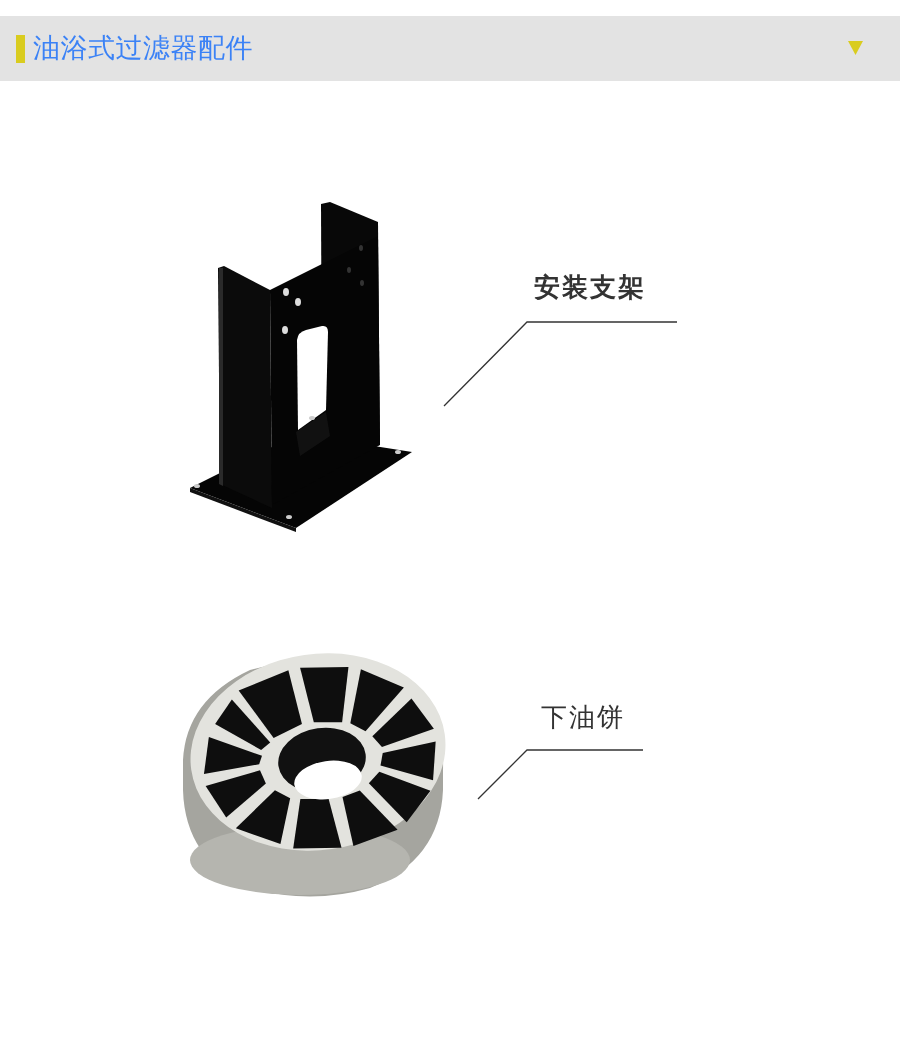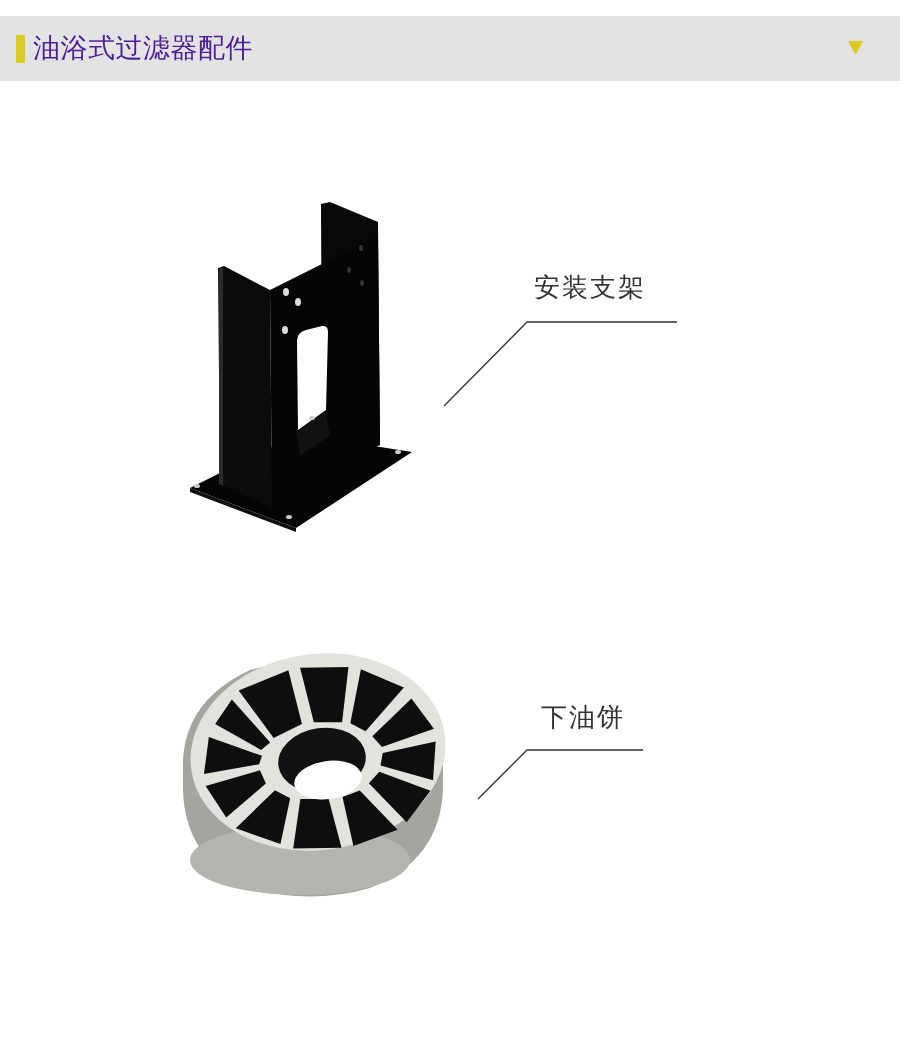--- a/index.html
+++ b/index.html
@@ -11,30 +11,30 @@
     .header {
       position: absolute; left: 0; top: 16px; width: 900px; height: 65px;
       background: #e3e3e3;
     }
     .accent {
       position: absolute; left: 16px; top: 35px; width: 9px; height: 28px;
       background: #d9cc1f;
     }
     .title {
       position: absolute; left: 33px; top: 28px; font-size: 27px;
-      color: #4c1d95; letter-spacing: 0.5px; line-height: 40px; white-space: nowrap;
+      color: #3b82f6; letter-spacing: 0.5px; line-height: 40px; white-space: nowrap;
     }
     .toggle {
       position: absolute; left: 840px; top: 36px; width: 30px; height: 26px; cursor: pointer;
     }
     .toggle svg { display: block; }
     .label {
       position: absolute; font-size: 26px; color: #333; letter-spacing: 2px; white-space: nowrap;
     }
-    .lbl1 { left: 534px; top: 270px; }
+    .lbl1 { left: 534px; top: 270px; font-weight: bold; }
     .lbl2 { left: 535px; top: 700px; margin-left: 6px; }
     svg.overlay { position: absolute; left: 0; top: 0; }
   </style>
 </head>
 <body>
 
 <div class="header"></div>
 <div class="accent"></div>
 <div class="title">油浴式过滤器配件</div>
 <div class="toggle">

